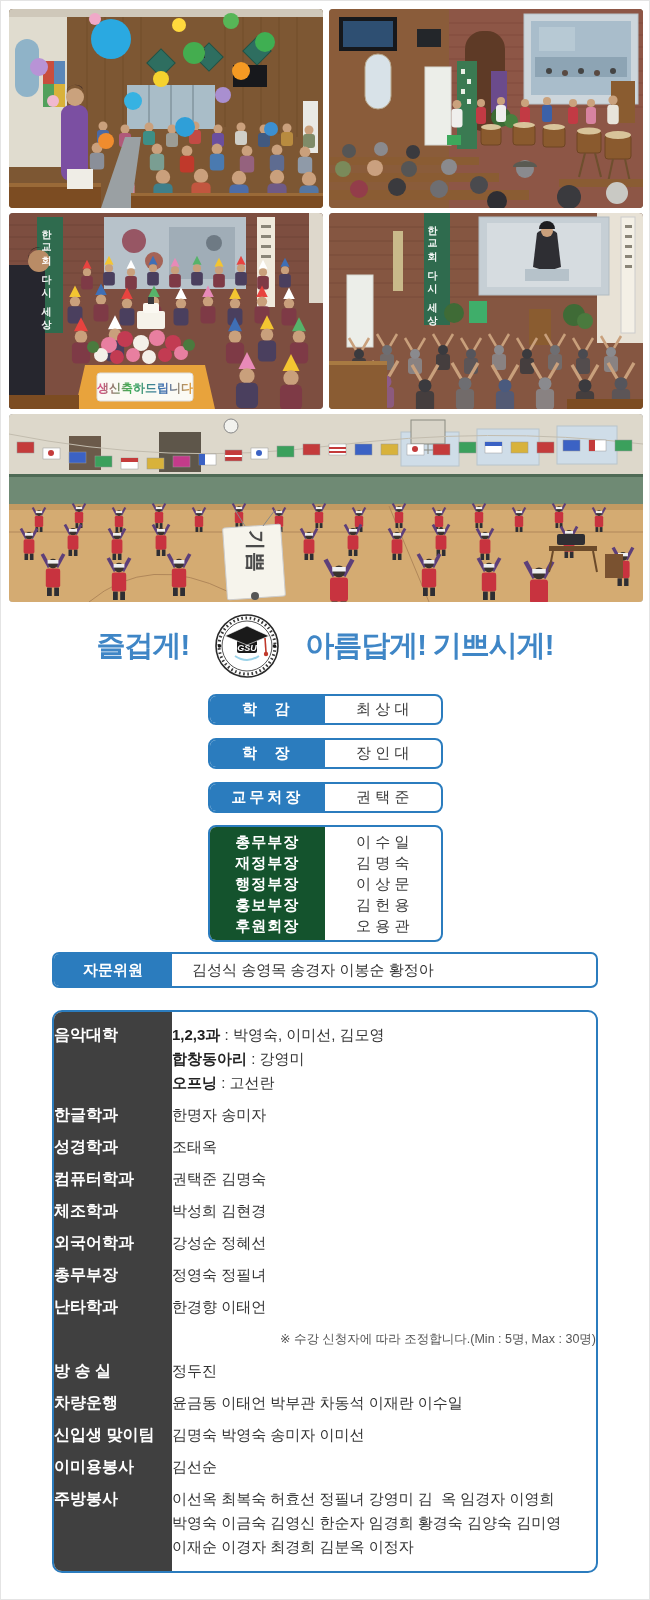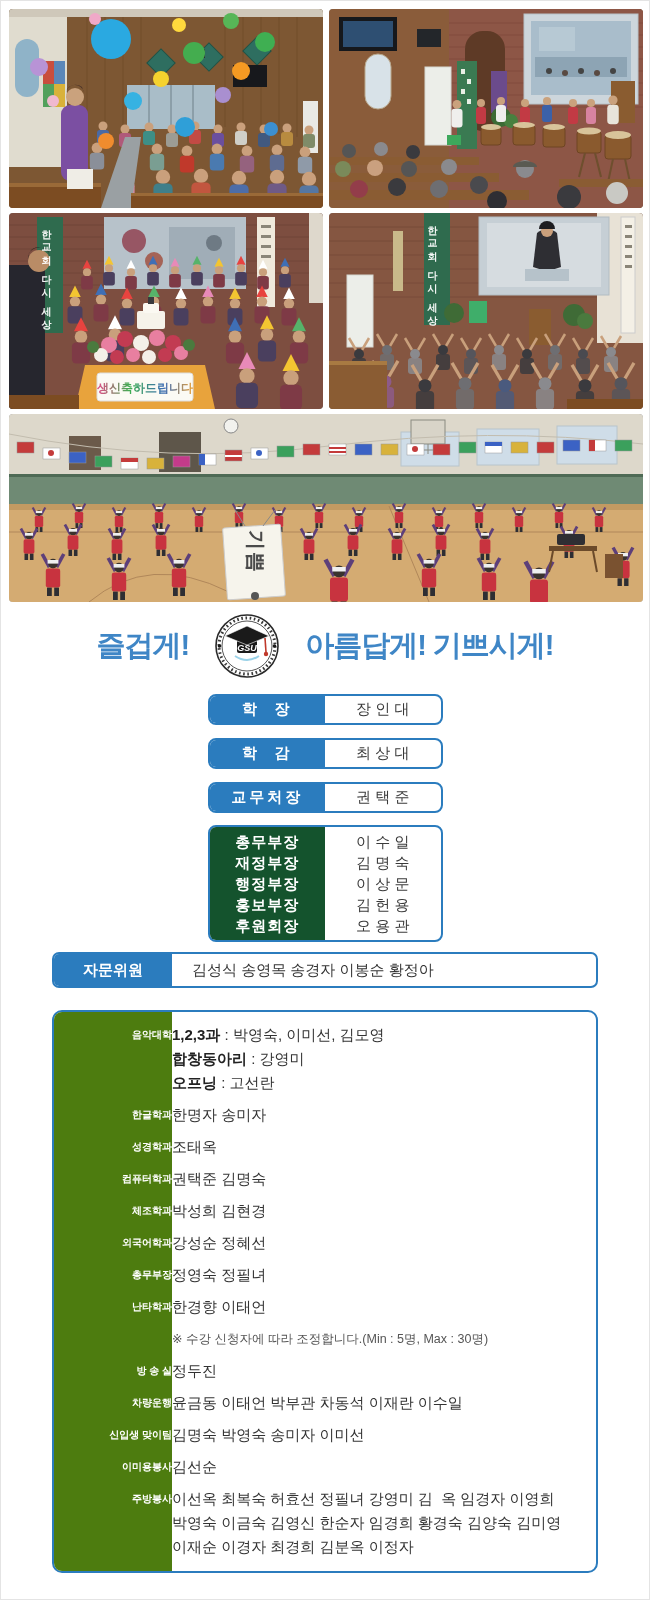--- a/index.html
+++ b/index.html
@@ -32,26 +32,26 @@
   
   .abox{width:542px;margin:10px auto 0;display:flex;border:2px solid #2b7cbe;border-radius:7px;
         overflow:hidden;background:#fff;height:32px;}
   .abox .lab{width:118px;background:#2b7cbe;color:#fff;font-weight:bold;font-size:15px;
              display:flex;align-items:center;justify-content:center;flex-shrink:0;}
   .abox .val{flex:1;display:flex;align-items:center;padding-left:20px;font-size:15px;color:#333;}
   
   .dtable{width:542px;margin:22px auto 0;border:2px solid #2b7cbe;border-radius:10px;
           overflow:hidden;background:#fff;display:flex;flex-direction:column;}
   .drow{display:flex;align-items:stretch;}
-  .dlab{width:118px;flex-shrink:0;background:#4d7c0f;color:#fff;font-weight:bold;font-size:10px;
-        line-height:24px;padding:4px 0;text-align:right;white-space:pre;}
+  .dlab{width:118px;flex-shrink:0;background:#404040;color:#fff;font-weight:bold;font-size:16px;
+        line-height:24px;padding:4px 0;text-align:left;white-space:pre;}
   .dval{flex:1;padding:4px 0 4px 0;font-size:15px;color:#333;line-height:24px;}
   .t-line{white-space:pre-wrap;}
   .t-line b{font-weight:bold;color:#222;}
-  .note{font-size:12.5px;color:#555;}
+  .note{font-size:12.5px;color:#555;text-align:right;}
   .pt{padding-top:11px;} .pb{padding-bottom:12px;}
 </style>
 </head>
 <body>
 
 <div class="page">
 
   <div class="photos">
     <div class="prow">
 
@@ -582,26 +582,26 @@
         <circle cx="53" cy="42" r="2.2" fill="#c0392b"></circle>
         <text x="34" y="39" text-anchor="middle" font-size="9" font-weight="bold" font-style="italic" fill="#fff">GSU</text>
         <path d="M22,44 q12,8 24,0" stroke="#9ad2e8" stroke-width="2" fill="none"></path>
       </g>
     </svg>
     <span class="slogan-text">아름답게! 기쁘시게!</span>
   </div>
 
   <div class="staff-col">
     <div class="sbox">
+      <div class="lab">학  감</div>
+      <div class="val">최 상 대</div>
+    </div>
+    <div class="sbox">
       <div class="lab">학  장</div>
       <div class="val">장 인 대</div>
-    </div>
-    <div class="sbox">
-      <div class="lab">학  감</div>
-      <div class="val">최 상 대</div>
     </div>
     <div class="sbox">
       <div class="lab">교무처장</div>
       <div class="val">권 택 준</div>
     </div>
     <div class="mbox">
       <div class="mlabs">
         <div class="mlab">총무부장</div>
         <div class="mlab">재정부장</div>
         <div class="mlab">행정부장</div>

